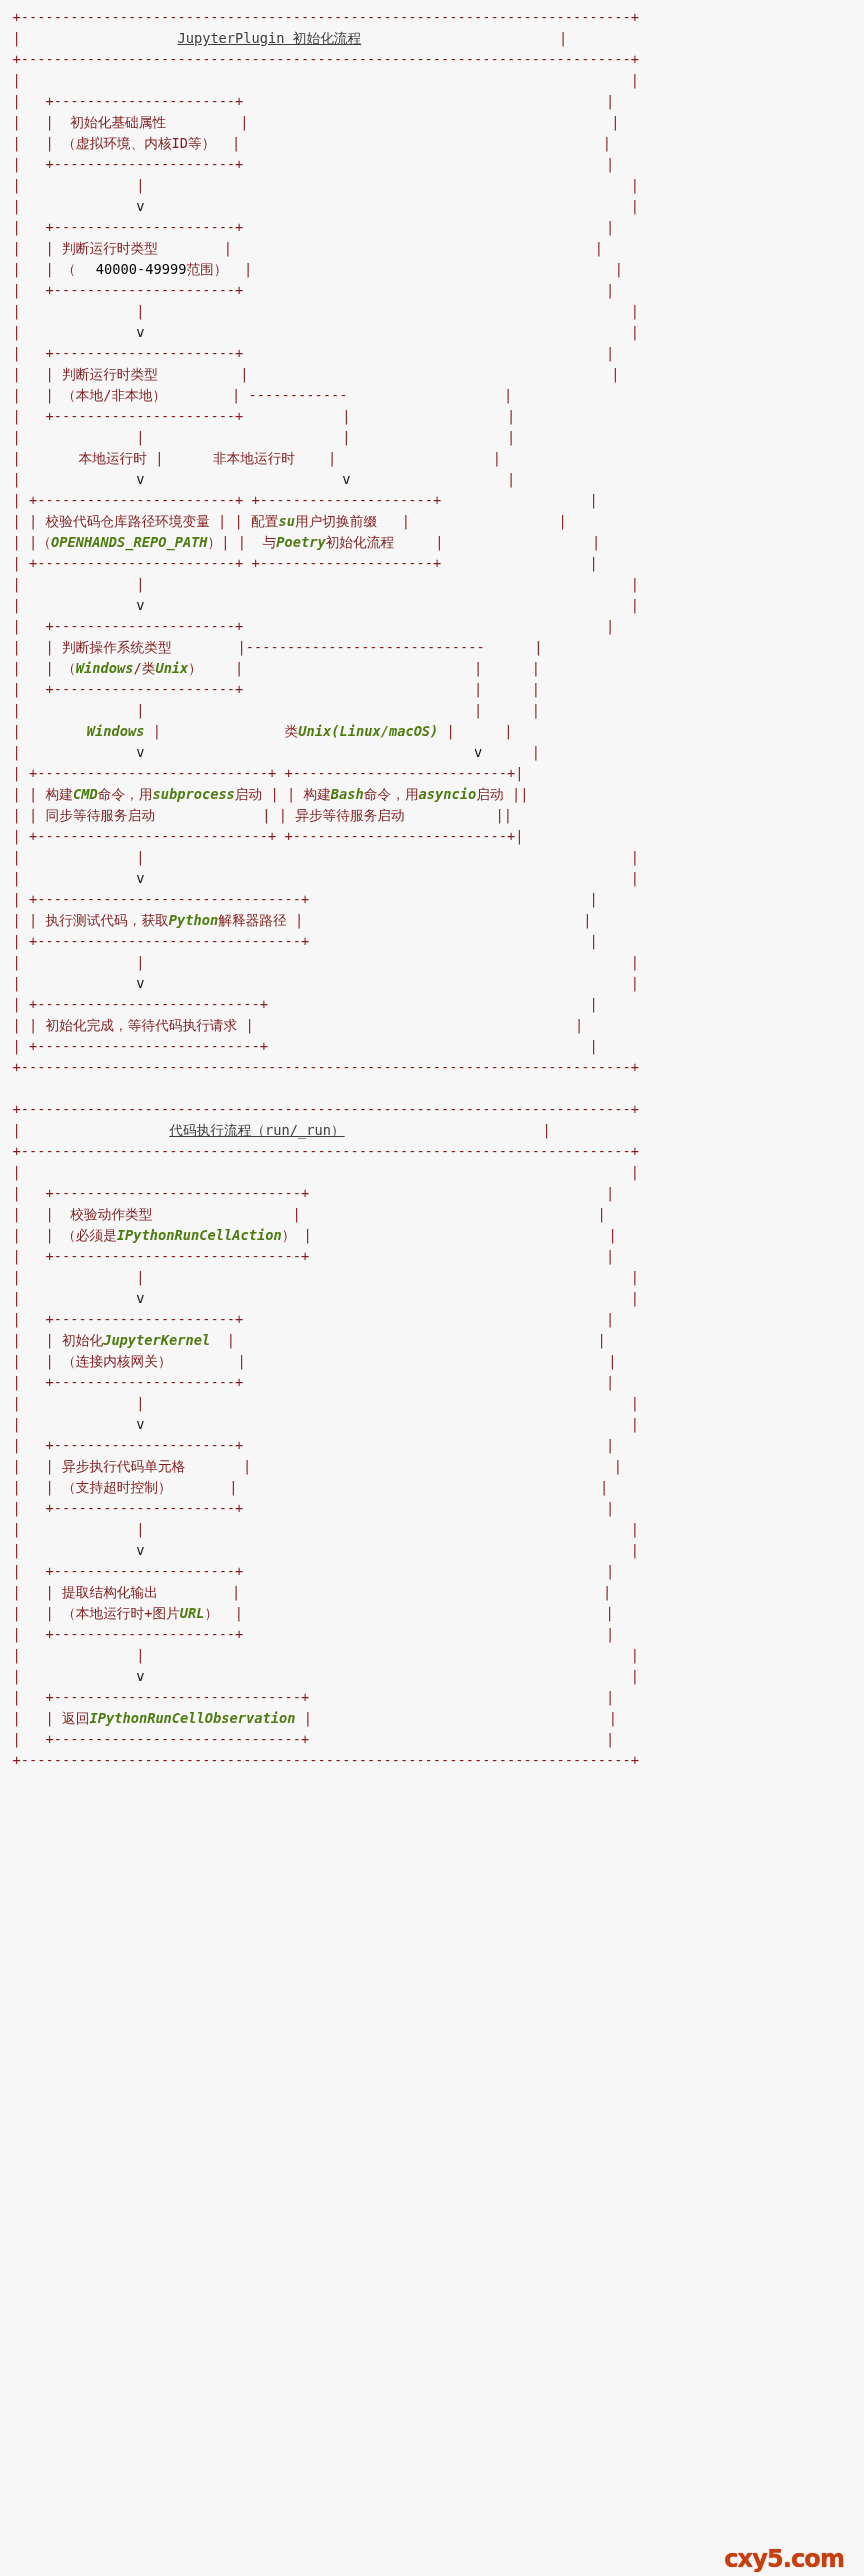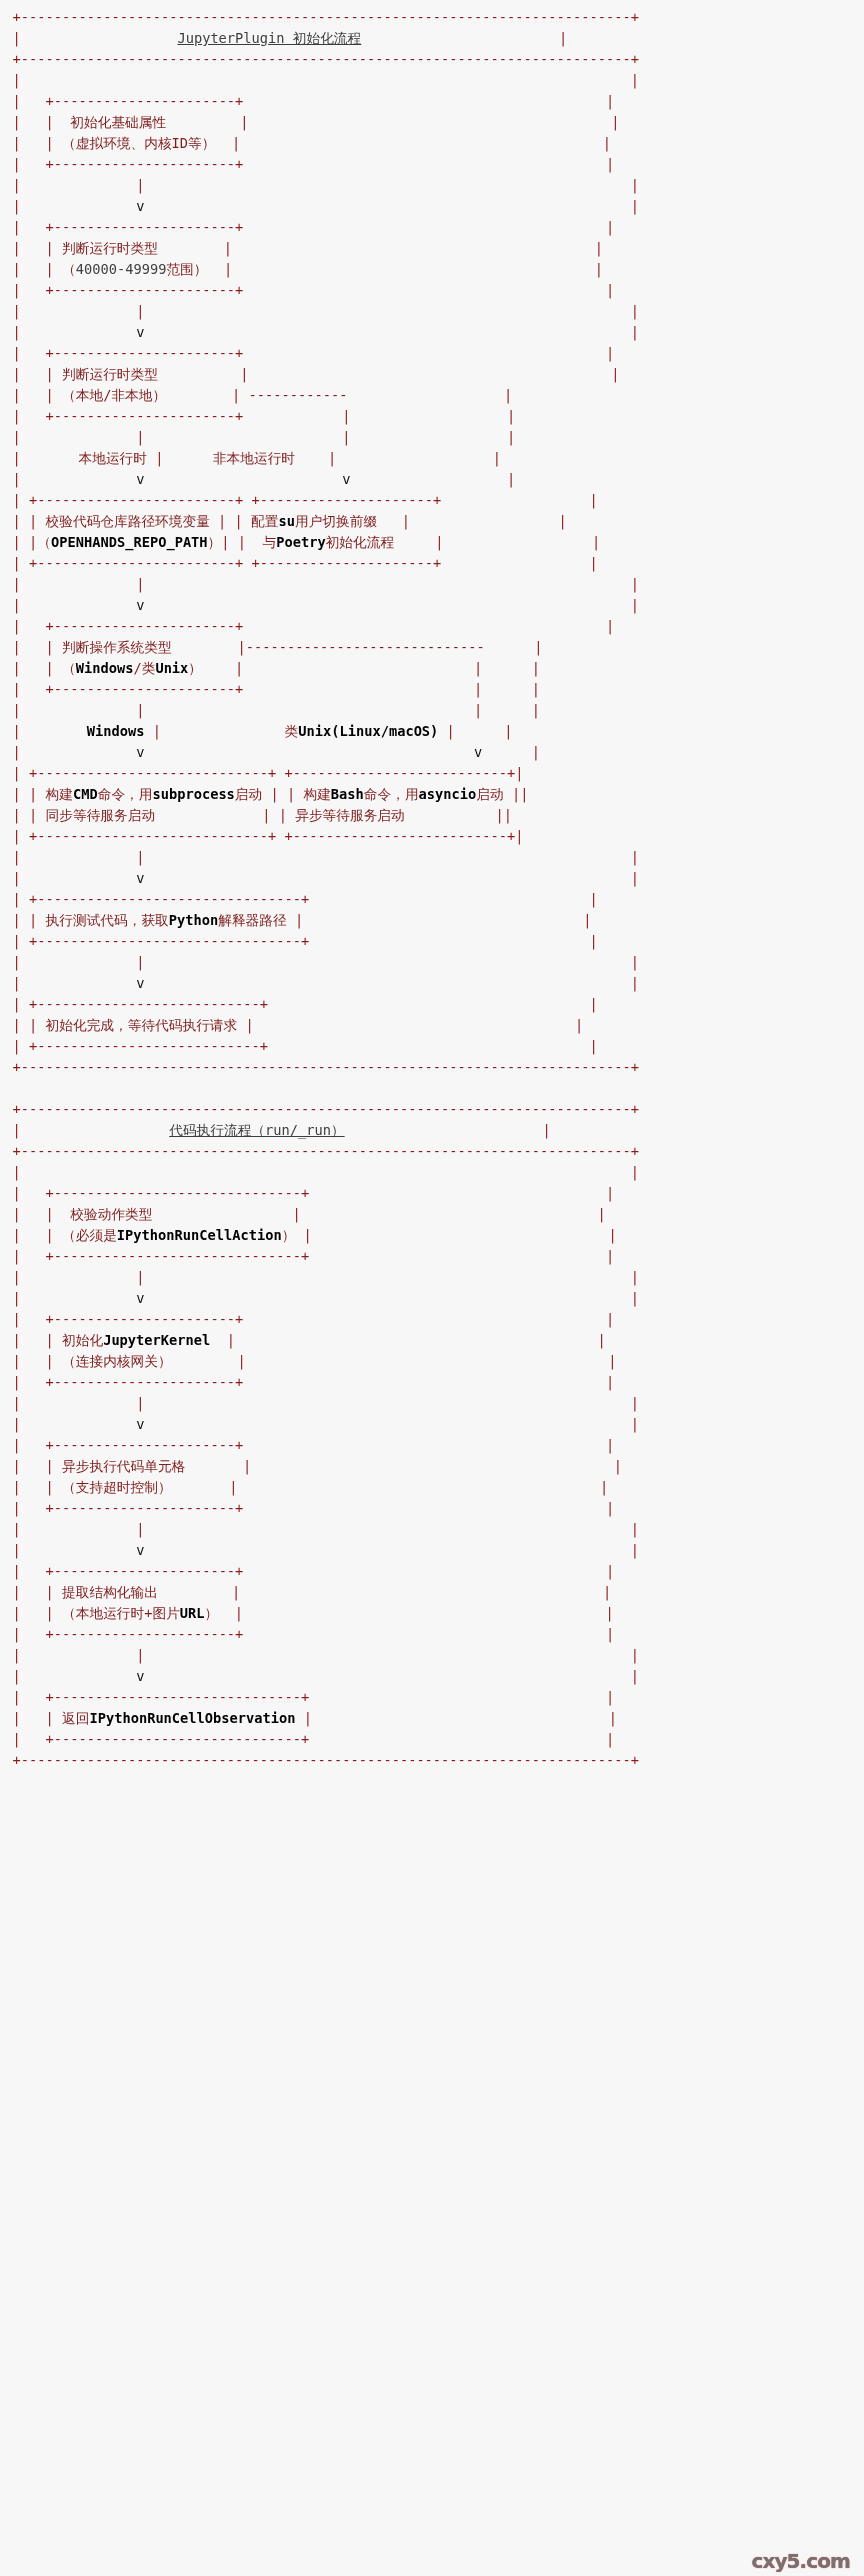--- a/index.html
+++ b/index.html
@@ -25,33 +25,33 @@
     font-family: "DejaVu Sans Mono", monospace;
     font-size: 13.7px;
     line-height: 21px;
     letter-spacing: 0px;
     white-space: pre;
     color: #3a3a3a;
   }
   
   .bx   { color: #8b1a1a; }            
   .cjk  { color: #7f1d1d; }            
-  .idn  { color: #000000; font-weight: bold; }  
-  .num  { color: #404040; }            
+  .idn  { color: #4d7c0f; font-weight: bold; font-style: italic; }  
+  .num  { color: #000000; margin-left: 20px; }            
   .arw  { color: #111111; }            
   .ttl  { color: #3d3d3d; text-decoration: underline; }            
 
   #watermark {
     position: absolute;
-    right: 14px;
+    right: 20px;
     bottom: 5.4px;
-    color: #737373;
+    color: #c2410c;
     font-family: "DejaVu Sans", sans-serif;
     font-weight: bold;
-    font-size: 20px;
+    font-size: 24px;
     letter-spacing: -0.9px;
     text-shadow: 0 0 0.9px #f01414;
     line-height: 1;
   }
 </style>
 </head>
 <body>
 
 <div id="ascii-canvas"><span class="bx">+--------------------------------------------------------------------------+</span>
 <span class="bx">|</span>                   <span class="ttl">JupyterPlugin 初始化流程</span>                        <span class="bx">|</span>

